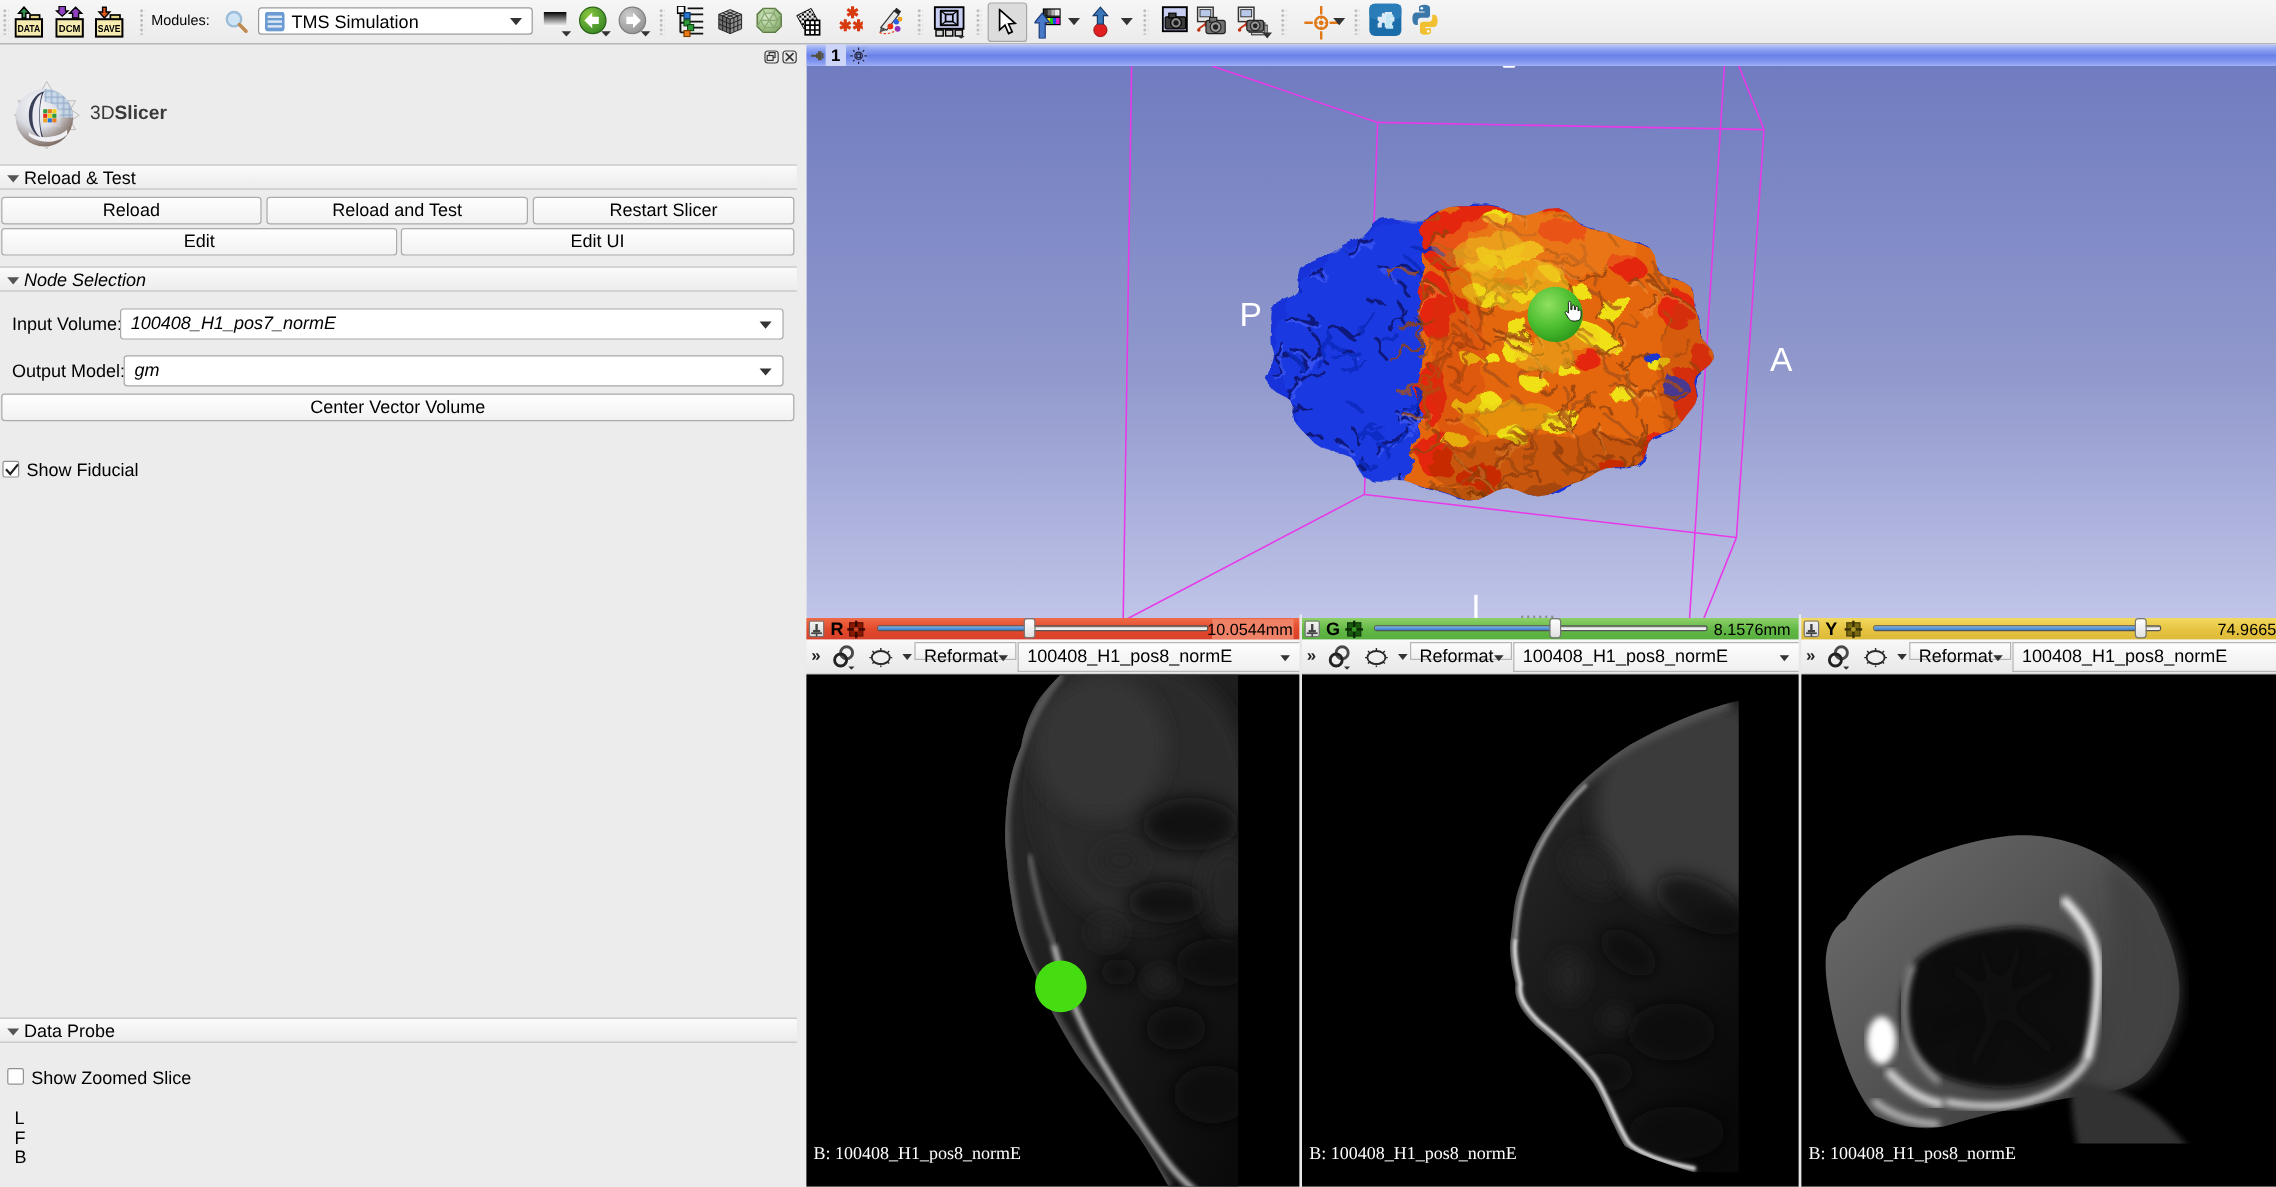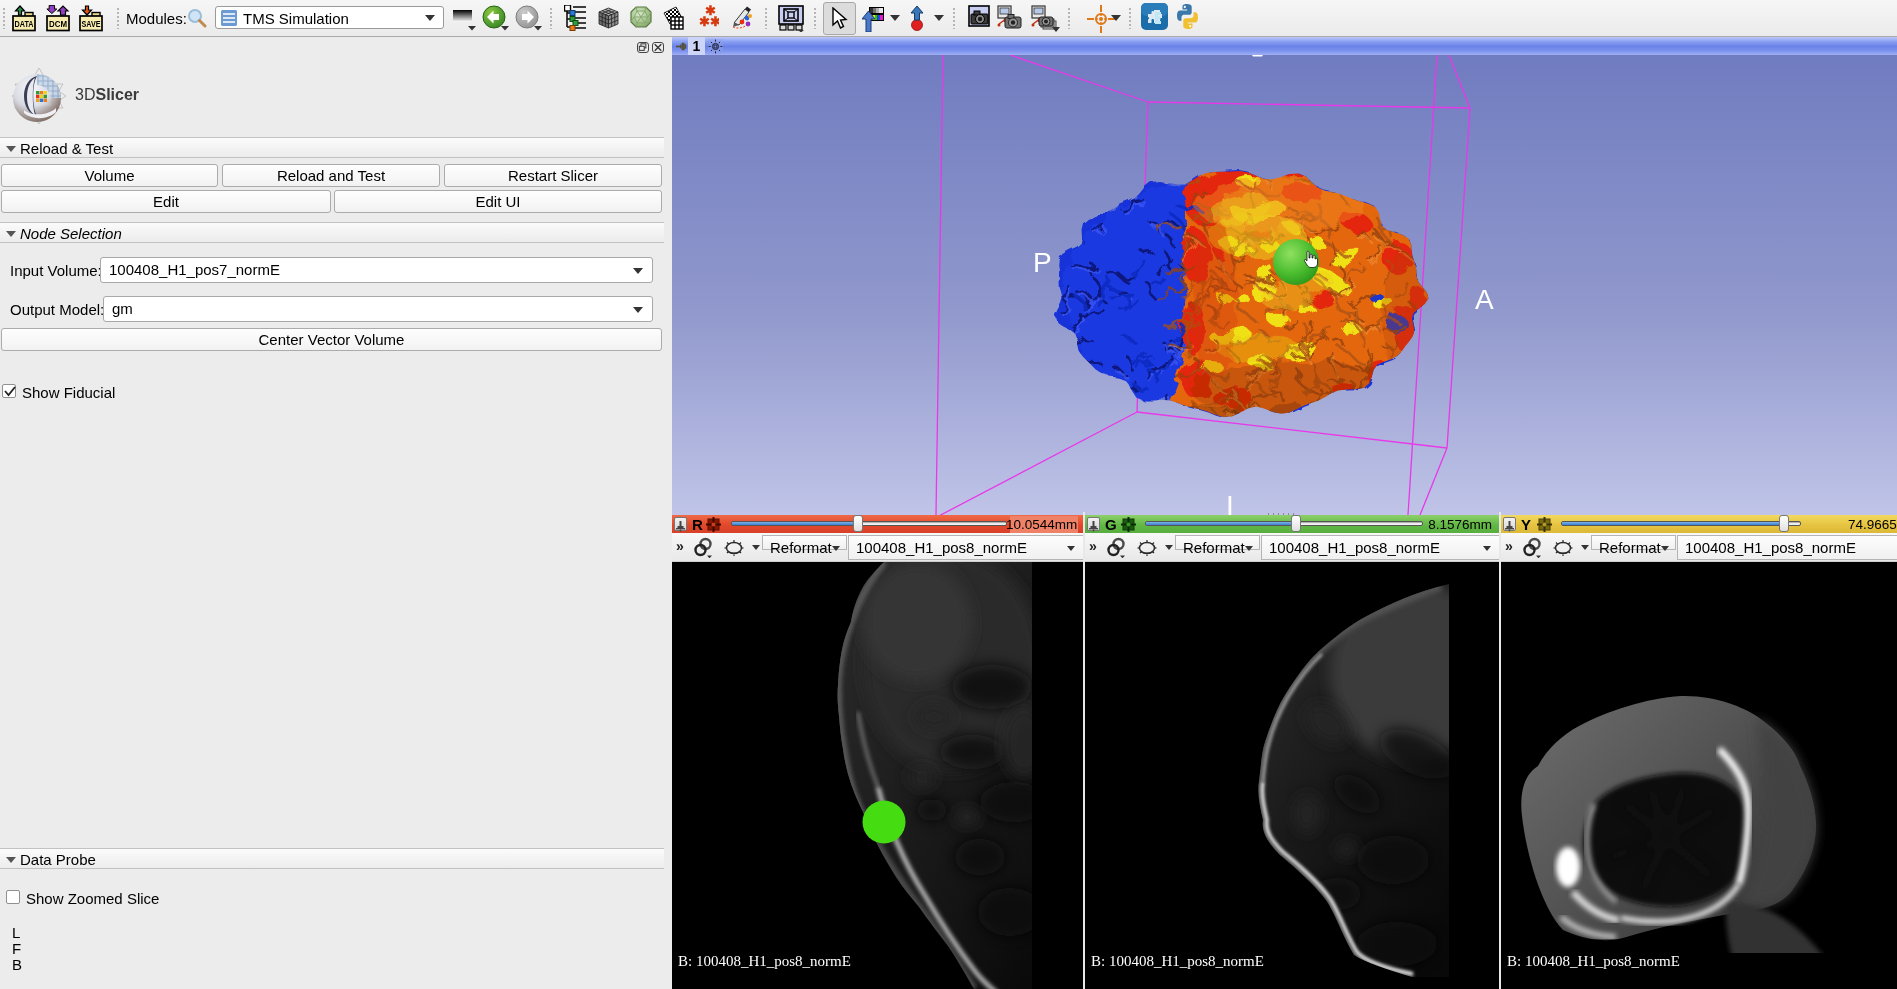--- a/index.html
+++ b/index.html
@@ -6,21 +6,21 @@
 html,body { width:1897px; height:989px; overflow:hidden; }
 body { font-family:"Liberation Sans", sans-serif; background:#ececec; position:relative; }
 
 
 #toolbar { position:absolute; left:0; top:0; width:1897px; height:37px;
   background:linear-gradient(#f6f6f6,#ebebeb); border-bottom:1px solid #aaaaaa; }
 .sep { position:absolute; top:7px; width:5px; height:22px;
   background-image:radial-gradient(circle, #b5b5b5 1px, transparent 1.2px);
   background-size:4px 4px; }
 .ticon { position:absolute; top:5px; }
-#modlabel { position:absolute; left:126px; top:10px; font-size:15px; color:#000; }
+#modlabel { position:absolute; left:126px; top:10px; font-size:12px; color:#000; }
 #modcombo { position:absolute; left:215px; top:6px; width:229px; height:23px;
   background:#ffffff; border:1px solid #9a9a9a; border-radius:3px;
   font-size:15px; line-height:21px; color:#000; }
 #modcombo .cicon { position:absolute; left:5px; top:3px; width:16px; height:16px;
   background:#5c8fc4; border-radius:2px; }
 #modcombo .ctext { position:absolute; left:27px; top:1px; }
 #modcombo .carrow { position:absolute; right:8px; top:8px; width:0; height:0;
   border-left:5px solid transparent; border-right:5px solid transparent; border-top:6px solid #333; }
 
 
@@ -30,21 +30,21 @@
 .sechdr { position:absolute; left:0; width:664px; height:21px;
   background:linear-gradient(#fbfbfb,#ececec); border:1px solid #c2c2c2;
   border-left:none; border-right:none; font-size:15px; color:#000; }
 .sechdr .tri { position:absolute; left:6px; top:8px; width:0; height:0;
   border-left:5px solid transparent; border-right:5px solid transparent; border-top:6px solid #555; }
 .sechdr .htext { position:absolute; left:20px; top:2px; }
 .pbtn { position:absolute; background:linear-gradient(#fefefe,#f2f2f2); border:1px solid #ababab;
   border-radius:3px; font-size:15px; color:#000; text-align:center; height:23px; line-height:21px; }
 .plabel { position:absolute; font-size:15px; color:#000; }
 .pcombo { position:absolute; background:#ffffff; border:1px solid #a8a8a8; border-radius:3px;
-  height:26px; font-size:15px; color:#000; }
+  height:26px; font-size:15px; color:#000;font-style:italic; }
 .pcombo .ctext { position:absolute; left:8px; top:3px; }
 .pcombo .carrow { position:absolute; right:9px; top:10px; width:0; height:0;
   border-left:5px solid transparent; border-right:5px solid transparent; border-top:6px solid #333; }
 .chk { position:absolute; width:14px; height:14px; background:#fff; border:1px solid #909090; border-radius:2px; }
 
 
 #titlebar3d { position:absolute; left:672px; top:37px; width:1225px; height:18px;
   background:linear-gradient(#bcc8f8 0%, #8aa0f2 25%, #6a82e8 52%, #7e94ee 78%, #a0b0f4 100%); }
 #view3d { position:absolute; left:672px; top:55px; width:1225px; height:460px; }
 
@@ -427,21 +427,21 @@
         <rect x="35.6" y="32.6" width="3.4" height="3.4" fill="#e87a1a"></rect>
     </g>
     <path d="M16 44 C22 50 40 50 48 42 L48 46 C40 54 24 54 16 47 Z" fill="#f0f0f4"></path>
   </svg>
   <div class="plabel" style="left:75px; top:48px; font-size:16px; color:#3a3a3a;">3D<b>Slicer</b></div>
 
   <div class="sechdr" style="top:99px;">
       <div class="tri"></div>
       <div class="htext">Reload &amp; Test</div>
     </div>
-  <div class="pbtn" style="left:1px; top:126px; width:217px;">Volume</div>
+  <div class="pbtn" style="left:1px; top:126px; width:217px;">Reload</div>
   <div class="pbtn" style="left:222px; top:126px; width:218px;">Reload and Test</div>
   <div class="pbtn" style="left:444px; top:126px; width:218px;">Restart Slicer</div>
   <div class="pbtn" style="left:334px; top:152px; width:328px;">Edit UI</div>
   <div class="pbtn" style="left:1px; top:152px; width:330px;">Edit</div>
 
   <div class="sechdr" style="top:184px;font-style:italic;">
       <div class="tri"></div>
       <div class="htext">Node Selection</div>
     </div>
   <div class="plabel" style="left:10px; top:224px;">Input Volume:</div>

